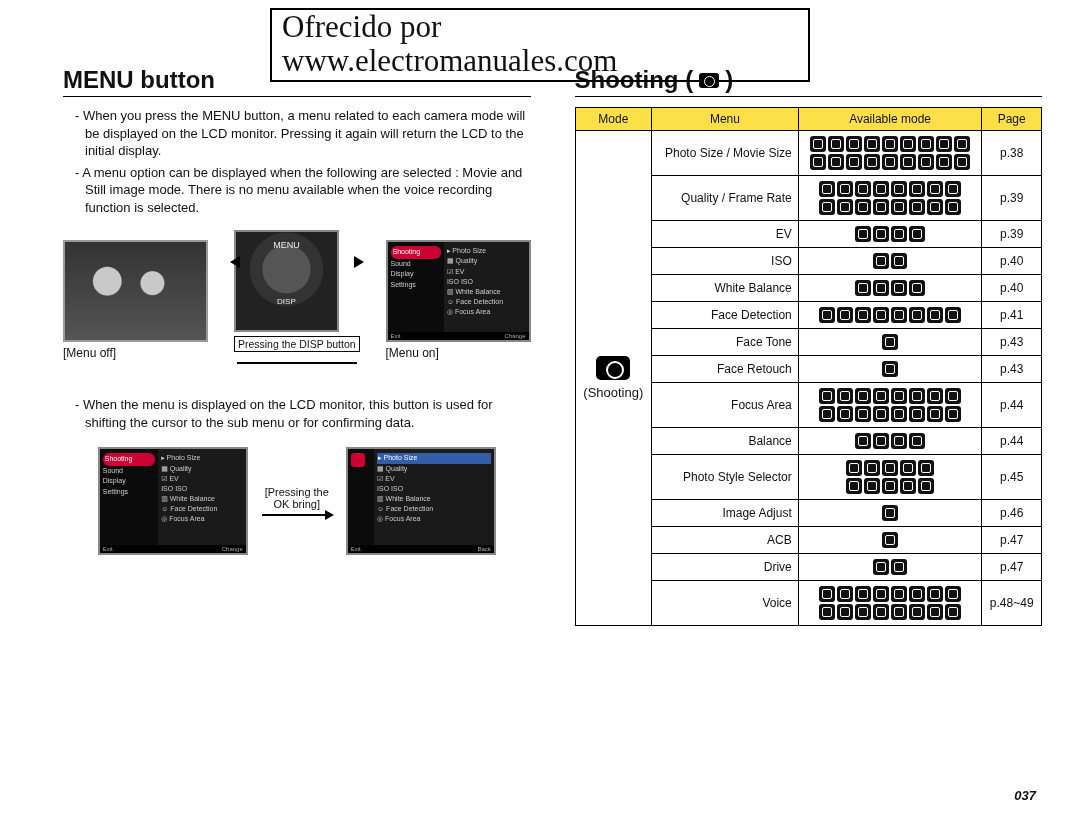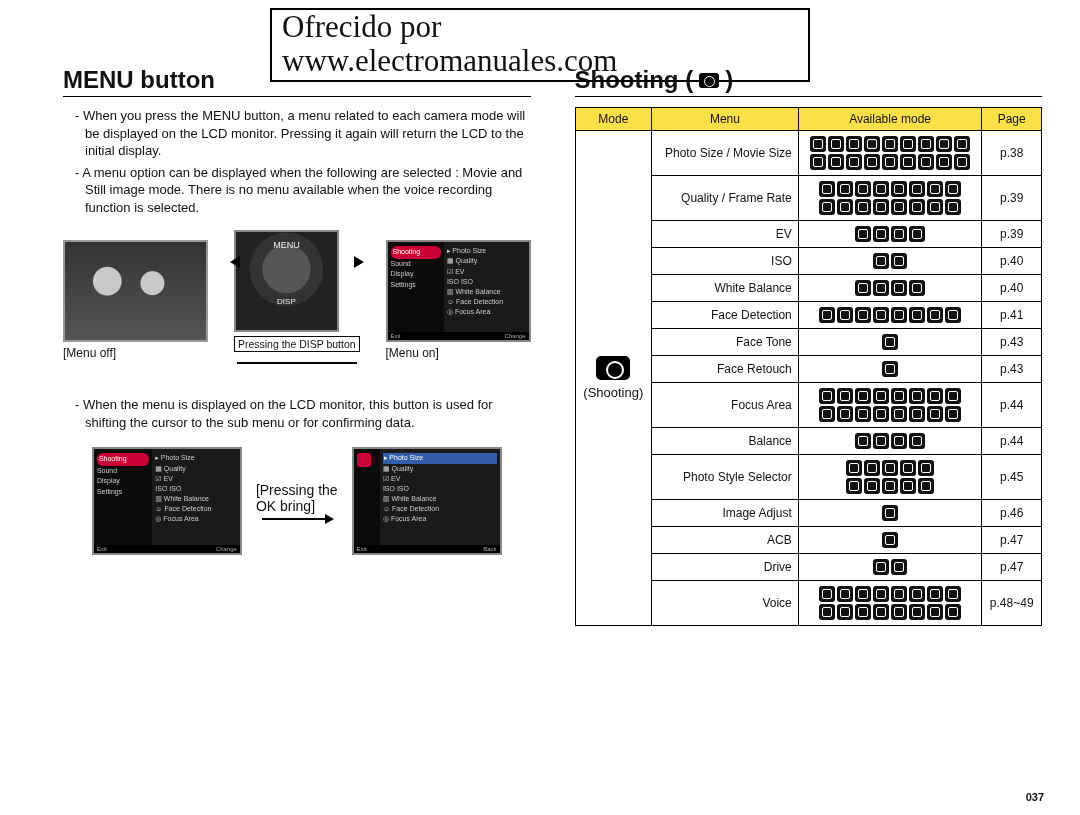--- a/index.html
+++ b/index.html
@@ -90,21 +90,21 @@
     position:relative;
   }
   .arrow-lr{position:relative;}
   .arrow-lr .tri-l,.arrow-lr .tri-r{position:absolute;top:26px;width:0;height:0;border-top:6px solid transparent;border-bottom:6px solid transparent;}
   .arrow-lr .tri-l{left:-4px;border-right:10px solid #000;}
   .arrow-lr .tri-r{right:-4px;border-left:10px solid #000;}
 
   .okblock { margin-top: 26px; }
   .okfig{display:flex;align-items:center;justify-content:center;gap:14px;margin-top:16px;}
   .oklcd{width:150px;height:108px;position:relative;}
-  .okarrow{font-size:14px;text-align:left;}
+  .okarrow{font-size:11px;text-align:center;}
   .okarrow .line{width:70px;height:2px;background:#000;position:relative;margin:4px auto 0;}
   .okarrow .line::after{content:"";position:absolute;right:-2px;top:-4px;border-left:9px solid #000;border-top:5px solid transparent;border-bottom:5px solid transparent;}
 
   
   table.modes {
     border-collapse: collapse;
     width: 100%;
     font-size: 12px;
     margin-top: 6px;
   }
@@ -123,21 +123,21 @@
   }
   .iconbox::after{content:"";position:absolute;inset:3px;border:1.2px solid #fff;border-radius:2px;}
   .iconwrap{line-height:1.1;}
   .mode-cell{writing-mode:horizontal-tb;font-size:13px;}
   .cam-big{
     width:34px;height:24px;background:#000;border-radius:5px;display:inline-block;position:relative;margin-bottom:2px;
   }
   .cam-big::after{content:"";position:absolute;left:10px;top:5px;width:14px;height:14px;border:2px solid #fff;border-radius:50%;}
   .cam-s{display:inline-block;width:20px;height:15px;background:#000;border-radius:3px;position:relative;vertical-align:-2px;}
   .cam-s::after{content:"";position:absolute;left:5px;top:3px;width:9px;height:9px;border:1.4px solid #fff;border-radius:50%;}
-  .pagenum{position:absolute;bottom:12px;right:36px;font-weight:bold;font-size:11px;}
+  .pagenum{position:absolute;bottom:12px;right:44px;font-weight:bold;font-style:italic;font-size:13px;}
   .dial{
     width:105px;height:102px;border:2px solid #888;background:#2b2b2b;display:flex;align-items:center;justify-content:center;flex-direction:column;color:#aaa;font-size:8px;position:relative;
     background:
       radial-gradient(circle at 50% 38%, #555 0 30%, #333 31% 46%, #222 47% 100%);
   }
   .dial .lbl{position:absolute;top:8px;color:#eee;font-size:9px;}
   .dial .disp{position:absolute;bottom:24px;color:#eee;font-size:8px;}
 </style>
 </head>
 <body>

